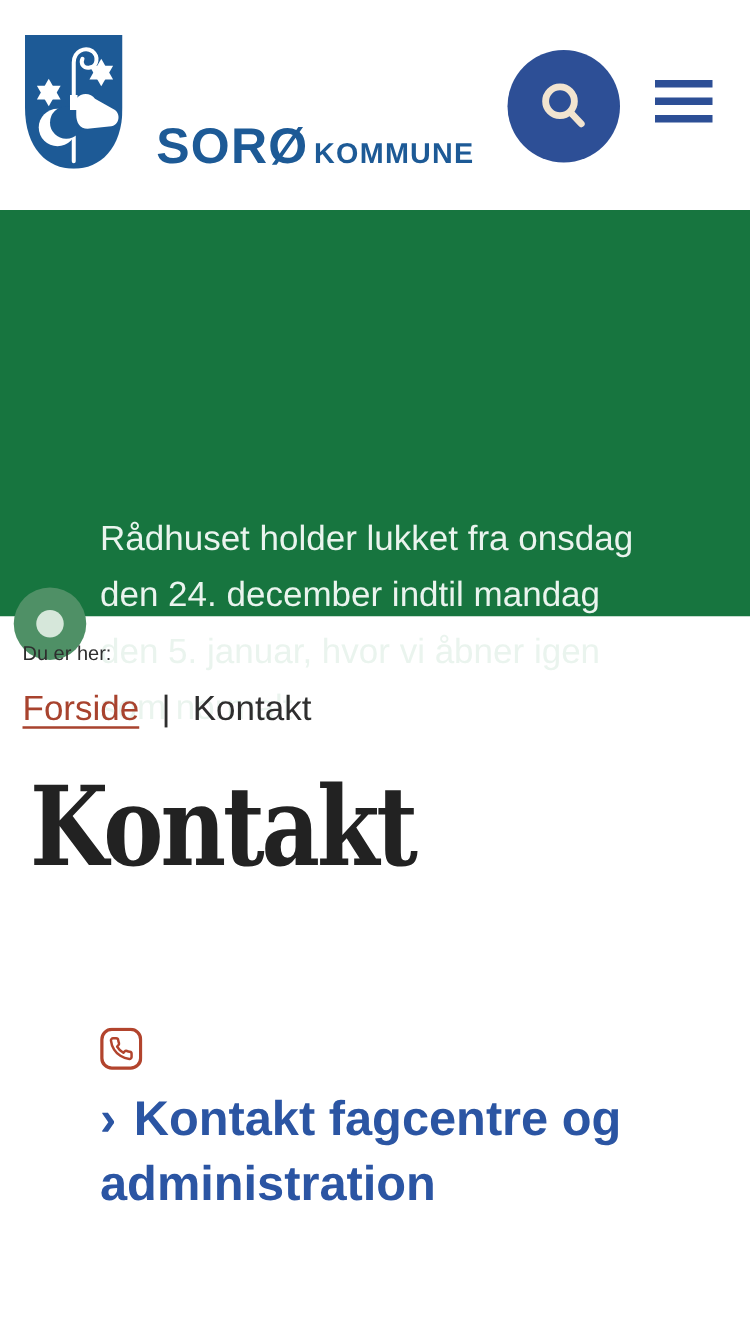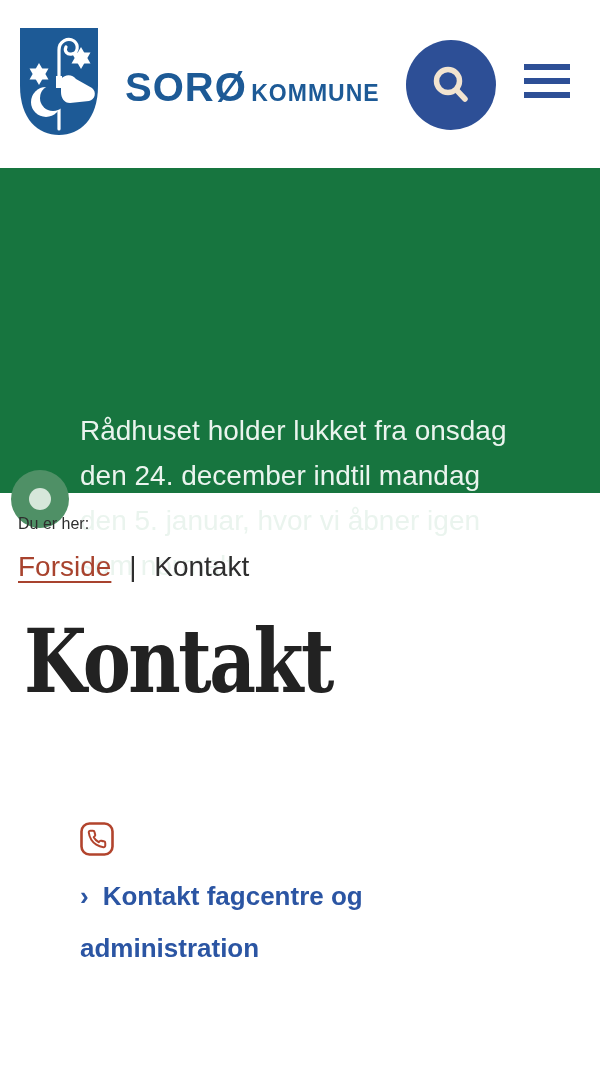--- a/index.html
+++ b/index.html
@@ -25,21 +25,21 @@
     overflow:hidden;
   }
 
   
   .site-header{
     position:absolute;top:0;left:0;width:600px;height:168px;
     background:#ffffff;
   }
   .logo{
     position:absolute;left:20px;top:28px;
-    display:flex;align-items:center;
+    display:flex;align-items:flex-end;
     cursor:pointer;
   }
   .logo-shield{width:78px;height:107px;display:block;}
   .logo-text{margin-left:27px;padding-top:13px;color:var(--brand-blue);}
   .logo-line1{
     font-size:40px;font-weight:bold;line-height:32px;letter-spacing:1px;
     transform:scale(0.75,1);transform-origin:left top;white-space:nowrap;
   }
   .logo-line2{
     font-size:23px;font-weight:bold;line-height:22px;letter-spacing:1px;
@@ -97,21 +97,21 @@
     font-weight:900;font-size:88px;line-height:90px;letter-spacing:-3px;
     color:var(--heading-dark);
     transform:scale(0.82,1);transform-origin:left top;white-space:nowrap;
   }
 
   
   .contact-block{position:absolute;left:80px;top:822px;width:430px;}
   .phone-icon{display:block;color:var(--phone-red);}
   .contact-link{
     display:block;margin-top:14px;
-    color:var(--link-blue);font-weight:bold;font-size:26px;line-height:52px;
+    color:var(--link-blue);font-weight:bold;font-size:39px;line-height:52px;
     text-decoration:none;cursor:pointer;
   }
   .contact-chevron{margin-right:14px;}
 </style>
 </head>
 <body>
 
 <header class="site-header">
   <a class="logo">
     <svg class="logo-shield" viewBox="0 0 78 107" xmlns="http://www.w3.org/2000/svg" aria-hidden="true">

